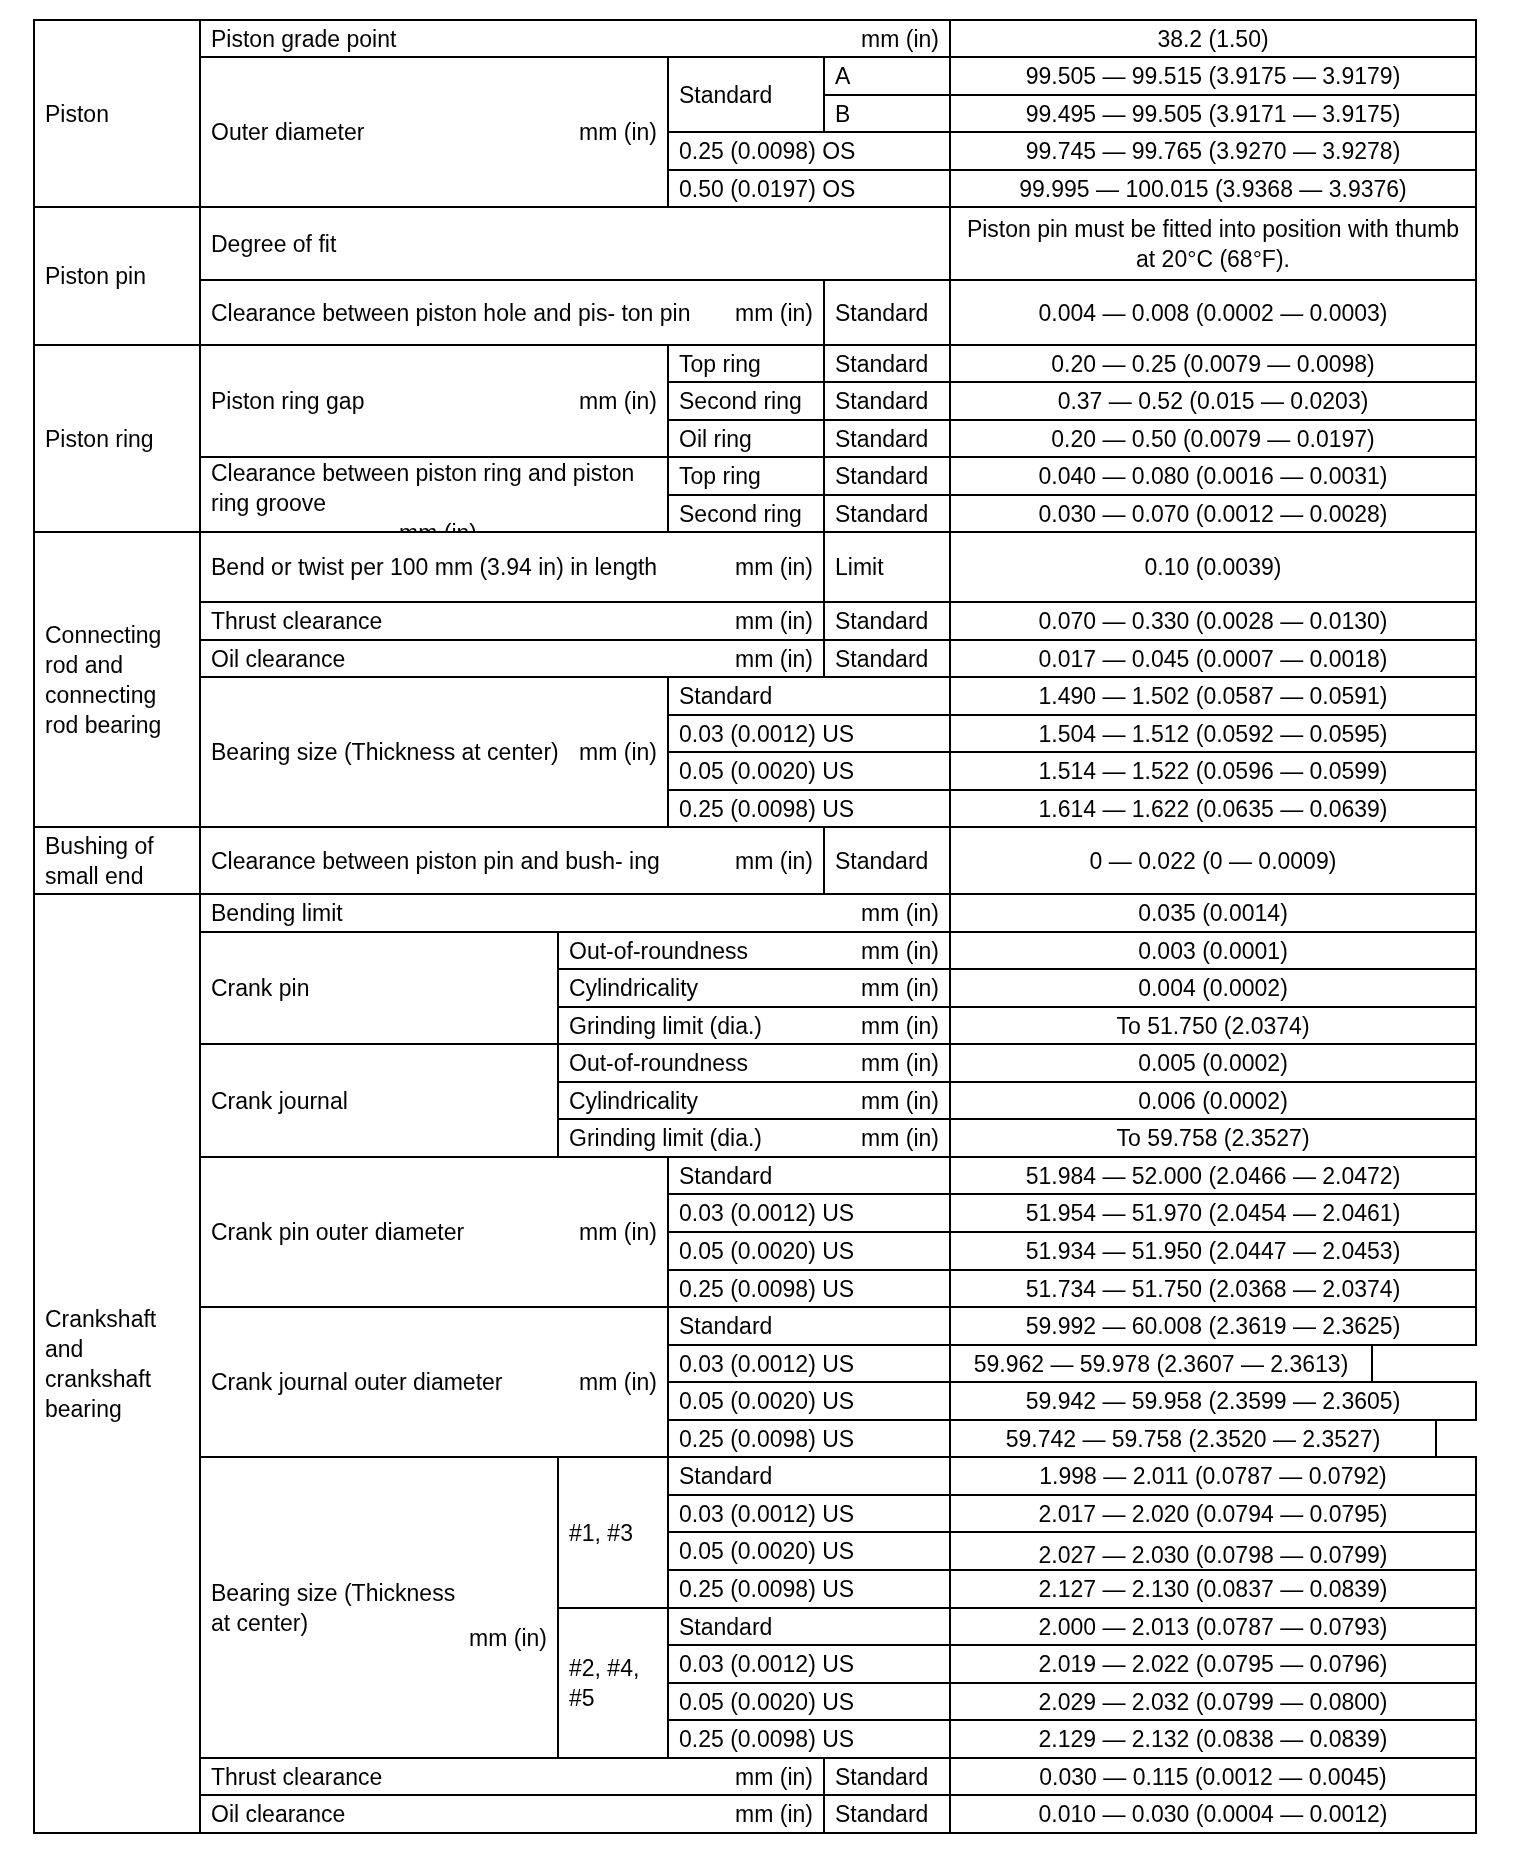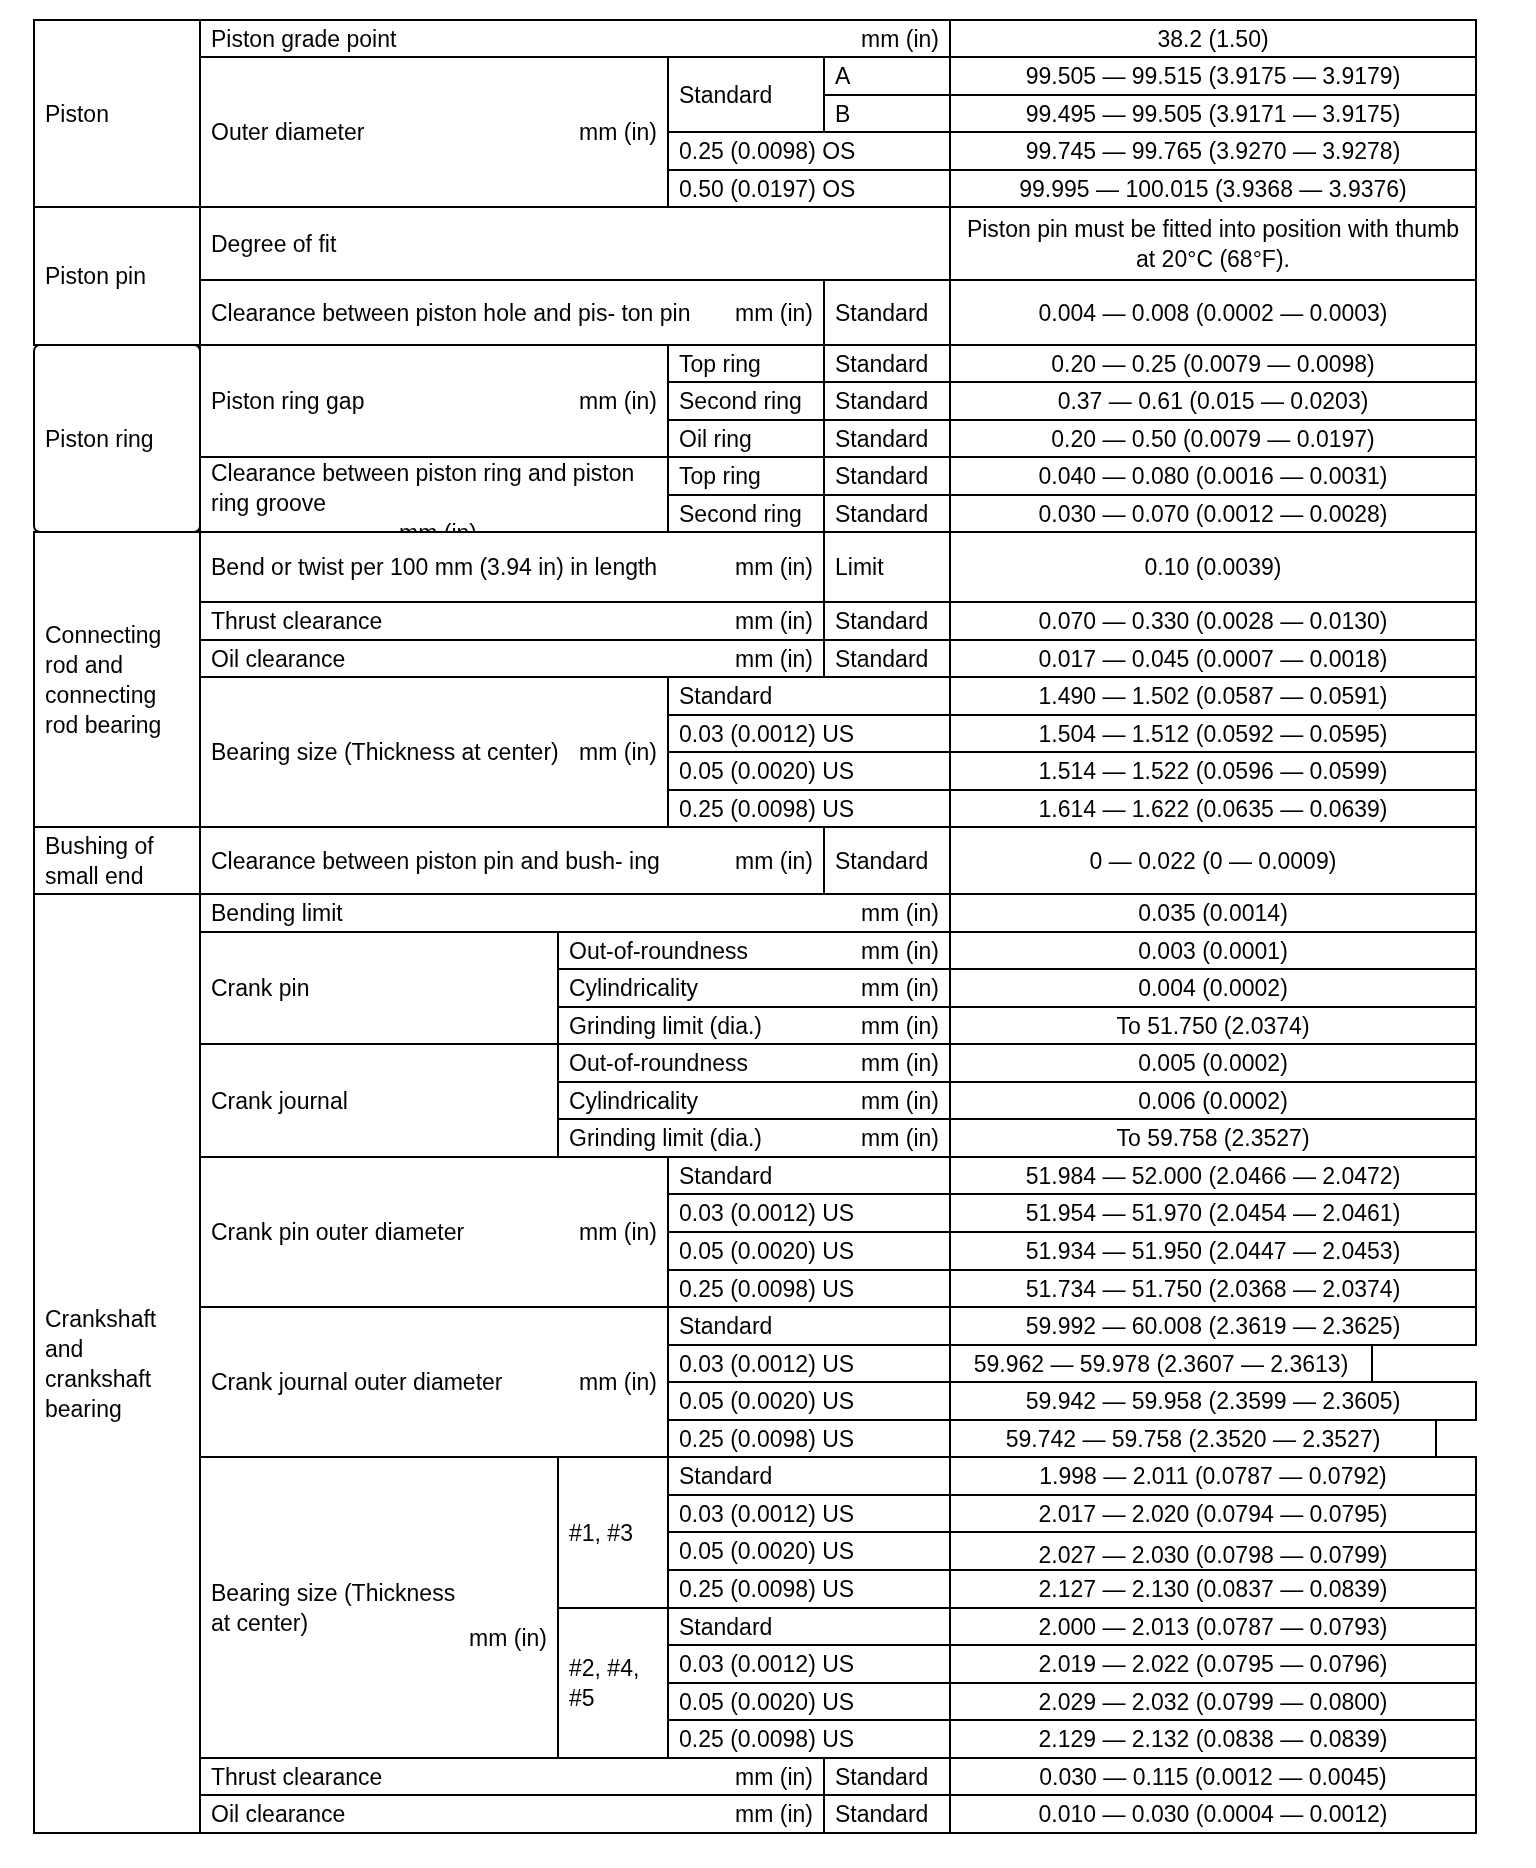--- a/index.html
+++ b/index.html
@@ -73,21 +73,21 @@
     <div class="cell" style="left: 200px; top: 280px; width: 626px; height: 67px;">
       <span class="lbl">Clearance between piston hole and pis- ton pin</span>
       <span class="unit">mm (in)</span>
     </div>
     <div class="cell" style="left: 824px; top: 280px; width: 128px; height: 67px;">
       <span class="lbl">Standard</span>
     </div>
     <div class="cell center" style="left: 950px; top: 280px; width: 528px; height: 67px;">
       <span class="lbl">0.004 — 0.008 (0.0002 — 0.0003)</span>
     </div>
-    <div class="cell" style="left: 34px; top: 345px; width: 168px; height: 189px; border-radius: 7px;">
+    <div class="cell" style="left: 34px; top: 345px; width: 168px; height: 189px;">
       <span class="lbl">Piston ring</span>
     </div>
     <div class="cell" style="left: 200px; top: 345px; width: 470px; height: 114px;">
       <span class="lbl">Piston ring gap</span>
       <span class="unit">mm (in)</span>
     </div>
     <div class="cell" style="left: 668px; top: 345px; width: 158px; height: 39px;">
       <span class="lbl">Top ring</span>
     </div>
     <div class="cell" style="left: 668px; top: 382px; width: 158px; height: 40px;">
@@ -102,21 +102,21 @@
     <div class="cell" style="left: 824px; top: 382px; width: 128px; height: 40px;">
       <span class="lbl">Standard</span>
     </div>
     <div class="cell" style="left: 824px; top: 420px; width: 128px; height: 39px;">
       <span class="lbl">Standard</span>
     </div>
     <div class="cell center" style="left: 950px; top: 345px; width: 528px; height: 39px;">
       <span class="lbl">0.20 — 0.25 (0.0079 — 0.0098)</span>
     </div>
     <div class="cell center" style="left: 950px; top: 382px; width: 528px; height: 40px;">
-      <span class="lbl">0.37 — 0.61 (0.015 — 0.0203)</span>
+      <span class="lbl">0.37 — 0.52 (0.015 — 0.0203)</span>
     </div>
     <div class="cell center" style="left: 950px; top: 420px; width: 528px; height: 39px;">
       <span class="lbl">0.20 — 0.50 (0.0079 — 0.0197)</span>
     </div>
     <div class="cell" style="left: 200px; top: 457px; width: 470px; height: 77px; flex-direction: column;">
       <span class="lbl">Clearance between piston ring and piston ring groove</span>
       <span class="unit">mm (in)</span>
     </div>
     <div class="cell" style="left: 668px; top: 457px; width: 158px; height: 40px;">
       <span class="lbl">Top ring</span>

